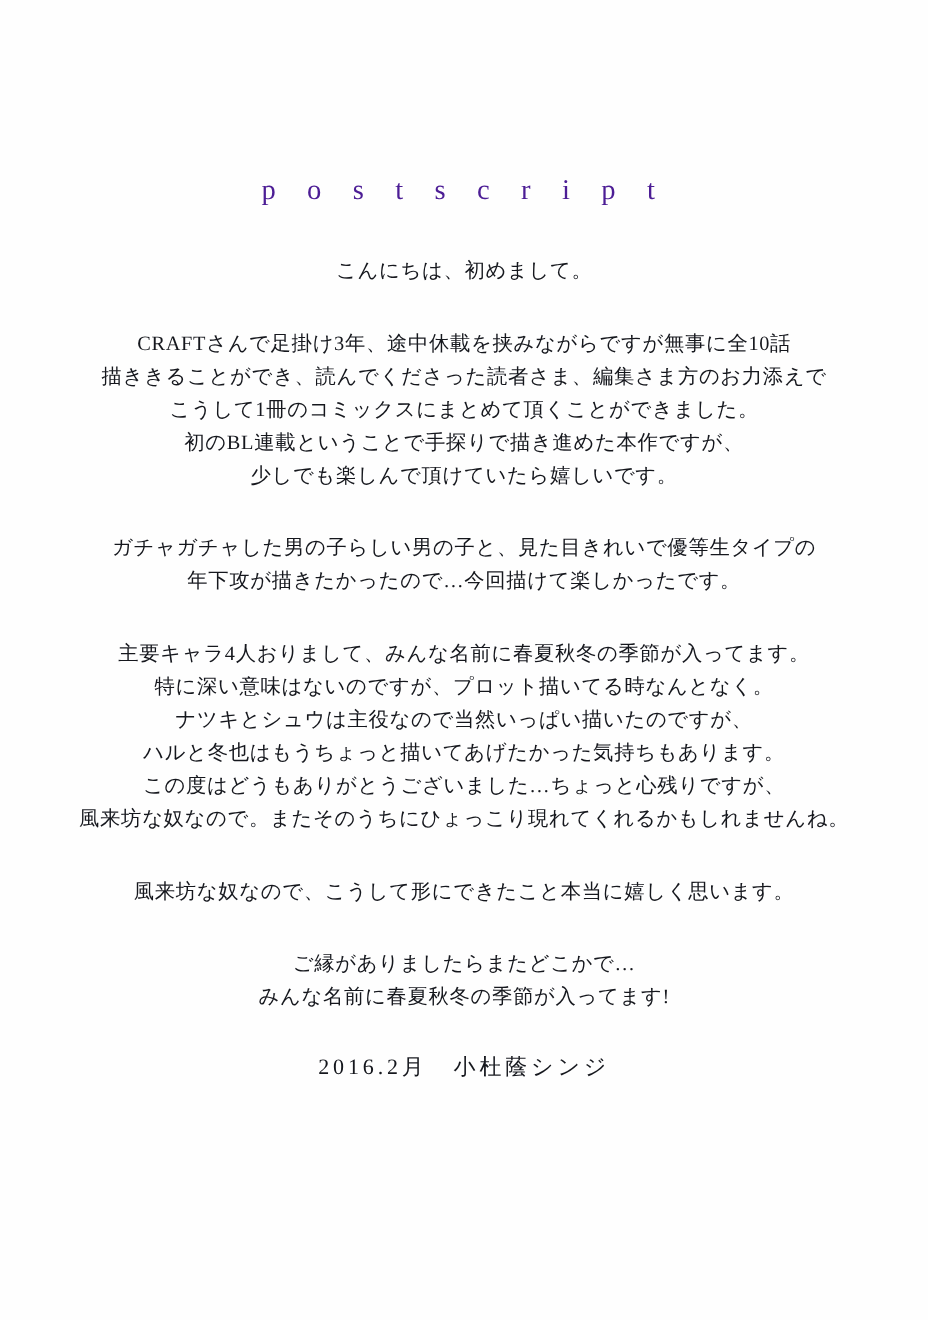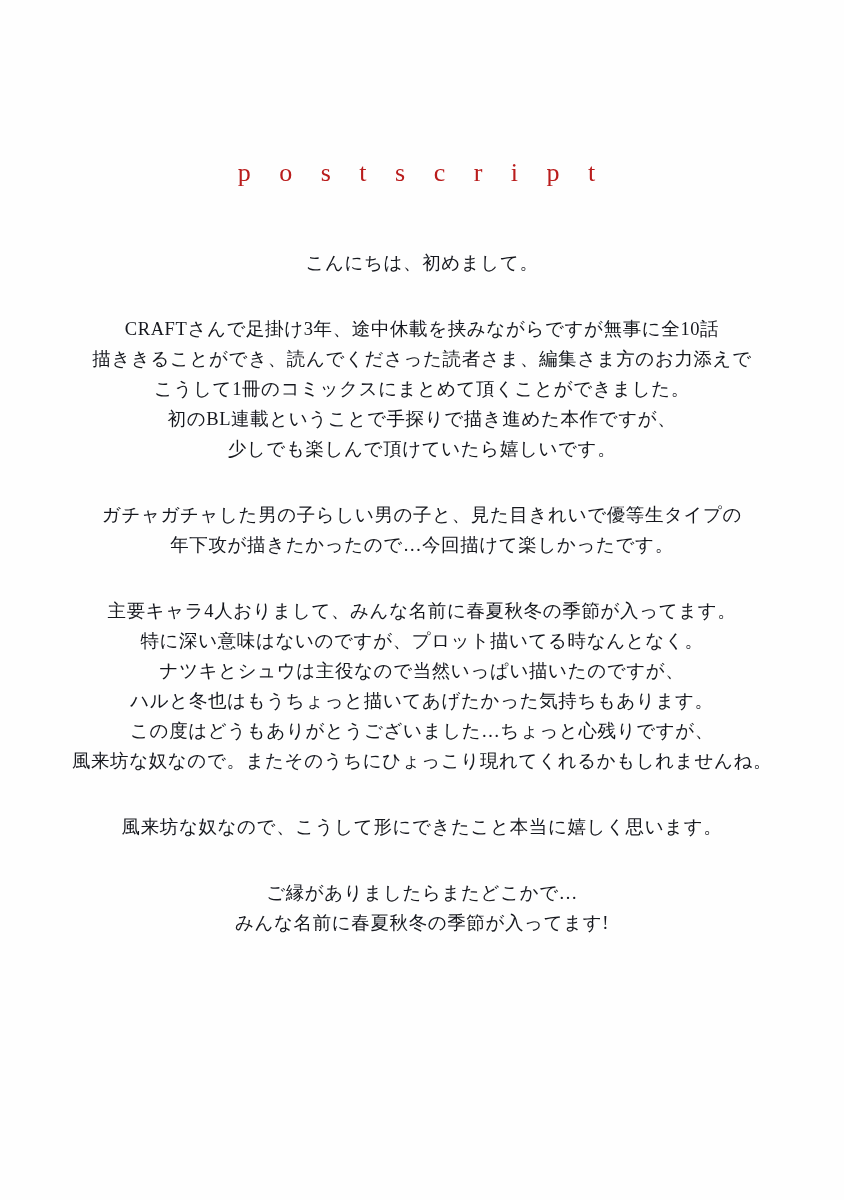--- a/index.html
+++ b/index.html
@@ -26,25 +26,25 @@
     left: 0;
     top: 0;
     width: 844px;
     text-align: center;
   }
   .doc-title {
     margin-top: 158px;
     font-size: 26px;
     letter-spacing: 11px;
     font-weight: 400;
-    color: #b91c1c;
+    color: #4c1d95;
     font-family: "Liberation Serif", "DejaVu Serif", serif;
   }
   .body-text {
-    margin-top: 60px;
+    margin-top: 44px;
     text-align: center;
   }
   .para {
     margin: 0 0 22px 0;
   }
   .line {
     font-size: 18.5px;
     line-height: 30px;
     letter-spacing: 0.6px;
     color: #15171d;
@@ -108,16 +108,17 @@
         <div class="line">風来坊な奴なので、こうして形にできたこと本当に嬉しく思います。</div>
       </div>
 
       <div class="spacer-lg"></div>
 
       <div class="para">
         <div class="line">ご縁がありましたらまたどこかで…</div>
         <div class="line">みんな名前に春夏秋冬の季節が入ってます!</div>
       </div>
 
+      <div class="sign">2016.2月　小杜蔭シンジ</div>
 
     </div>
   </div>
 </div>
 
 </body></html>

